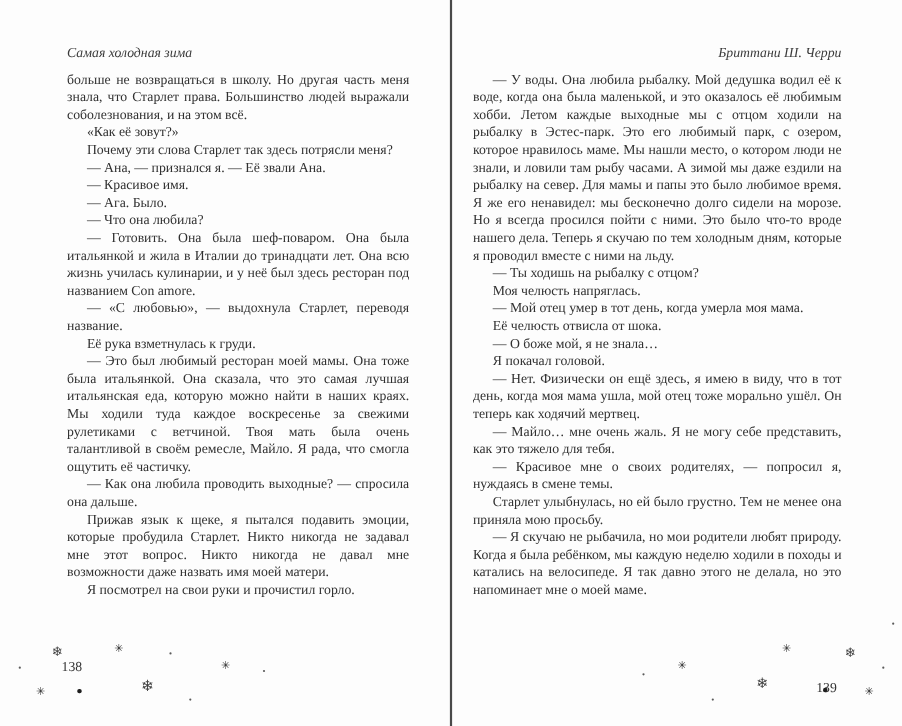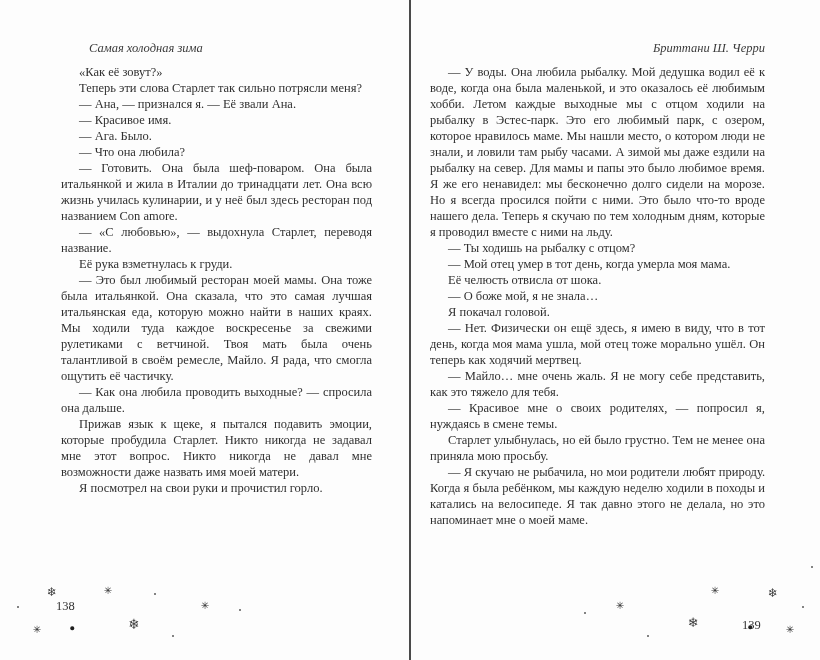--- a/index.html
+++ b/index.html
@@ -30,21 +30,21 @@
     background: #4a4a4a;
   }
   .running-head {
     position: absolute;
     top: 41px;
     font-size: 12.5px;
     font-style: italic;
     color: #3a3a3a;
     white-space: nowrap;
   }
-  .running-head.left  { left: 61px; margin-left: 28px; }
+  .running-head.left  { left: 61px; }
   .running-head.right { right: 55px; text-align: right; }
   .body-text {
     position: absolute;
     top: 64px;
     text-align: justify;
     font-size: 12.5px;
     line-height: 16px;
     color: #303030;
   }
   .body-text.left  { left: 61px; width: 311px; }
@@ -76,22 +76,23 @@
   }
 </style>
 </head>
 <body>
 
 <div class="screen">
 
   <div class="page page-left">
     <div class="running-head left">Самая холодная зима</div>
     <div class="body-text left" id="page-left-body">
+        <p class="para no-indent">больше не возвращаться в школу. Но другая часть меня знала, что Старлет права. Большинство людей выражали соболезнования, и на этом всё.</p>
         <p class="para">«Как её зовут?»</p>
-        <p class="para">Теперь эти слова Старлет так сильно потрясли меня?</p>
+        <p class="para">Почему эти слова Старлет так здесь потрясли меня?</p>
         <p class="para">— Ана, — признался я. — Её звали Ана.</p>
         <p class="para">— Красивое имя.</p>
         <p class="para">— Ага. Было.</p>
         <p class="para">— Что она любила?</p>
         <p class="para">— Готовить. Она была шеф-поваром. Она была итальянкой и жила в Италии до тринадцати лет. Она всю жизнь училась кулинарии, и у неё был здесь ресторан под названием Con amore.</p>
         <p class="para">— «С любовью», — выдохнула Старлет, переводя название.</p>
         <p class="para">Её рука взметнулась к груди.</p>
         <p class="para">— Это был любимый ресторан моей мамы. Она тоже была итальянкой. Она сказала, что это самая лучшая итальянская еда, которую можно найти в наших краях. Мы ходили туда каждое воскресенье за свежими рулетиками с ветчиной. Твоя мать была очень талантливой в своём ремесле, Майло. Я рада, что смогла ощутить её частичку.</p>
         <p class="para">— Как она любила проводить выходные? — спросила она дальше.</p>
         <p class="para">Прижав язык к щеке, я пытался подавить эмоции, которые пробудила Старлет. Никто никогда не задавал мне этот вопрос. Никто никогда не давал мне возможности даже назвать имя моей матери.</p>
@@ -99,20 +100,21 @@
       </div>
   </div>
 
   <div class="divider"></div>
 
   <div class="page page-right">
     <div class="running-head right">Бриттани Ш. Черри</div>
     <div class="body-text right" id="page-right-body">
         <p class="para">— У воды. Она любила рыбалку. Мой дедушка водил её к воде, когда она была маленькой, и это оказалось её любимым хобби. Летом каждые выходные мы с отцом ходили на рыбалку в Эстес-парк. Это его любимый парк, с озером, которое нравилось маме. Мы нашли место, о котором люди не знали, и ловили там рыбу часами. А зимой мы даже ездили на рыбалку на север. Для мамы и папы это было любимое время. Я же его ненавидел: мы бесконечно долго сидели на морозе. Но я всегда просился пойти с ними. Это было что-то вроде нашего дела. Теперь я скучаю по тем холодным дням, которые я проводил вместе с ними на льду.</p>
         <p class="para">— Ты ходишь на рыбалку с отцом?</p>
+        <p class="para">Моя челюсть напряглась.</p>
         <p class="para">— Мой отец умер в тот день, когда умерла моя мама.</p>
         <p class="para">Её челюсть отвисла от шока.</p>
         <p class="para">— О боже мой, я не знала…</p>
         <p class="para">Я покачал головой.</p>
         <p class="para">— Нет. Физически он ещё здесь, я имею в виду, что в тот день, когда моя мама ушла, мой отец тоже морально ушёл. Он теперь как ходячий мертвец.</p>
         <p class="para">— Майло… мне очень жаль. Я не могу себе представить, как это тяжело для тебя.</p>
         <p class="para">— Красивое мне о своих родителях, — попросил я, нуждаясь в смене темы.</p>
         <p class="para">Старлет улыбнулась, но ей было грустно. Тем не менее она приняла мою просьбу.</p>
         <p class="para">— Я скучаю не рыбачила, но мои родители любят природу. Когда я была ребёнком, мы каждую неделю ходили в походы и катались на велосипеде. Я так давно этого не делала, но это напоминает мне о моей маме.</p>
       </div>

